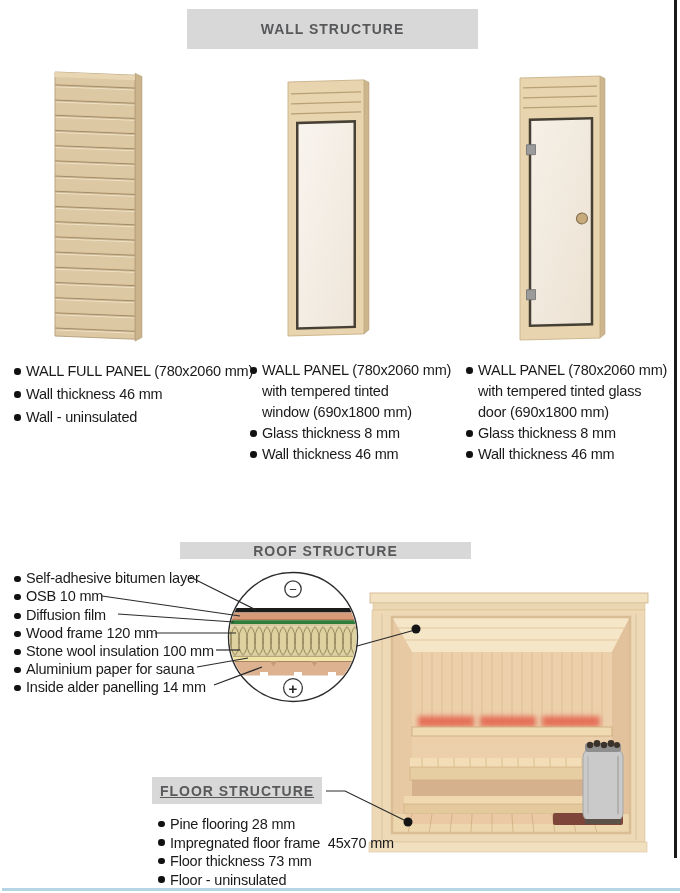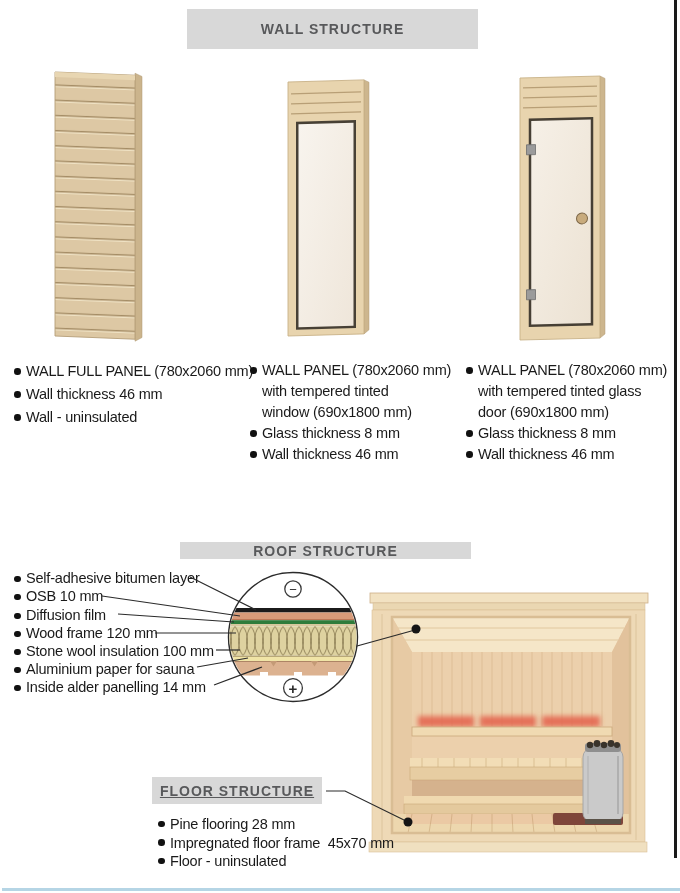--- a/index.html
+++ b/index.html
@@ -307,18 +307,19 @@
     </g>
     <circle cx="416" cy="629" r="4.5" fill="#151515"></circle>
     <circle cx="408" cy="822" r="4.5" fill="#151515"></circle>
   </svg>
 
   <div class="section-header" id="floor-header">FLOOR STRUCTURE</div>
 
   <ul class="spec-list" id="floor-list">
     <li>Pine flooring 28 mm</li>
     <li>Impregnated floor frame  45x70 mm</li>
+    <li>Floor thickness 73 mm</li>
     <li>Floor - uninsulated</li>
   </ul>
 
   <div id="right-border"></div>
   <div id="bottom-rule"></div>
 </div>
 
 </body></html>

